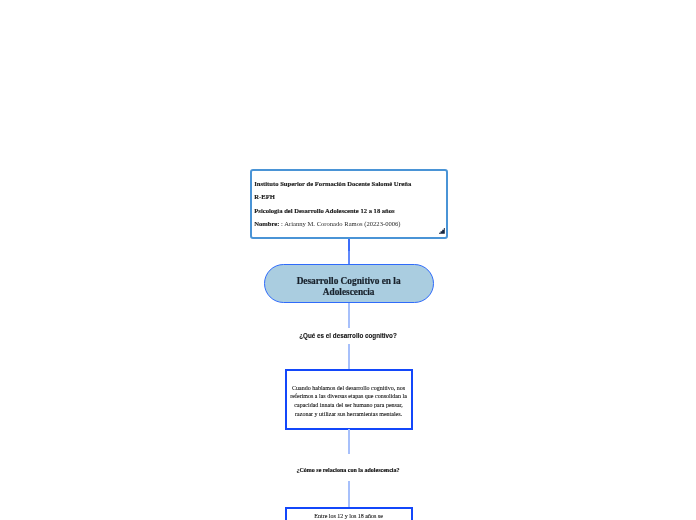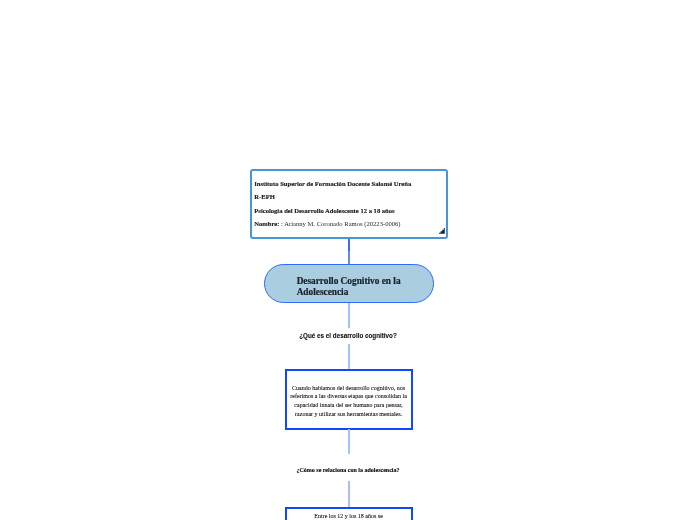--- a/index.html
+++ b/index.html
@@ -42,21 +42,21 @@
 
   .topic {
     position: absolute;
     left: 263.5px; top: 263.7px;
     width: 170.2px; height: 39.5px;
     box-sizing: border-box;
     border: 1.6px solid #2f6bfa;
     border-radius: 20px;
     background: #aacde0;
     display: flex; align-items: center; justify-content: center;
-    text-align: left;
+    text-align: center;
     font-family: "Liberation Serif", serif;
     font-weight: bold;
     font-size: 9.3px;
     color: #17202a;
     -webkit-text-stroke: 0.2px #17202a;
     line-height: 11.5px;
     padding-top: 8px;
   }
 
   .label {

